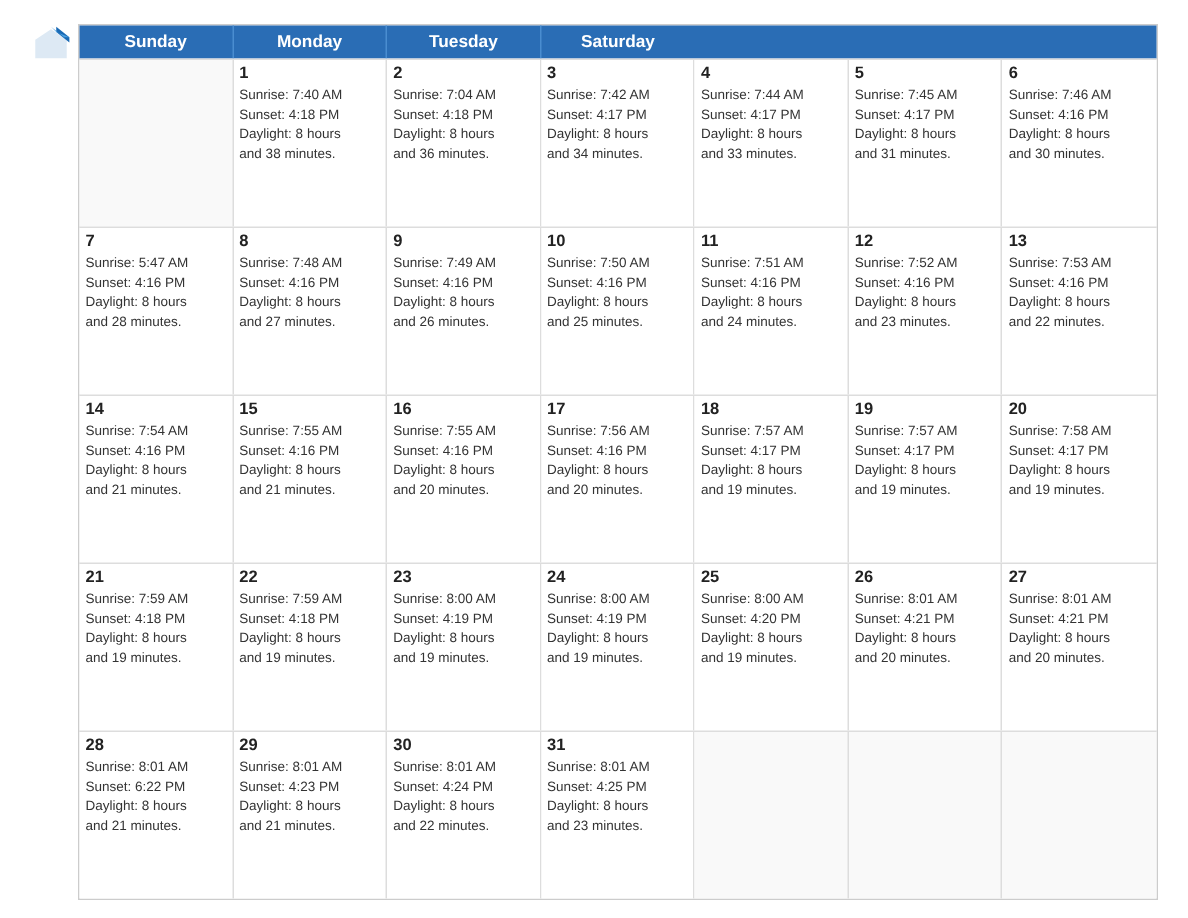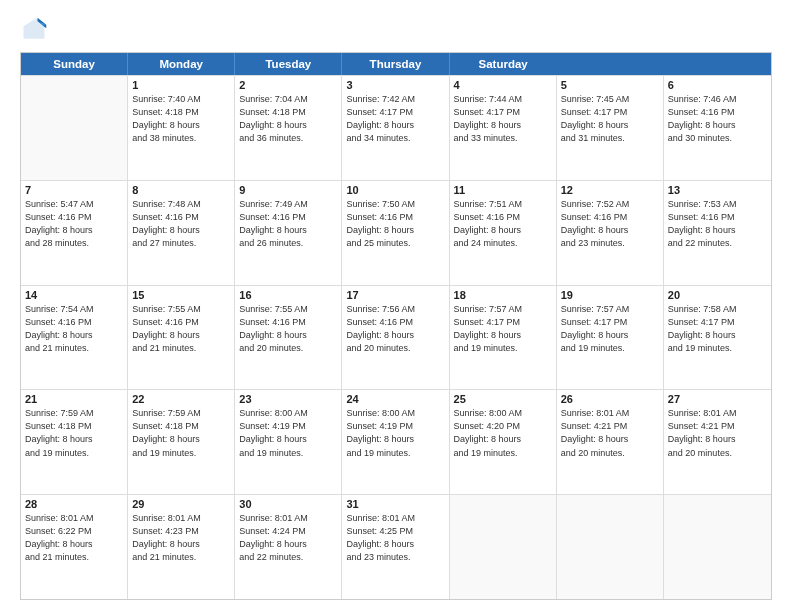--- a/index.html
+++ b/index.html
@@ -8,21 +8,21 @@
       background: #fff;
       width: 792px;
       height: 612px;
       overflow: hidden;
     }
     .page {
       width: 792px;
       height: 612px;
       padding: 16px 20px 12px 20px;
       display: flex;
-      flex-direction: column;
+      flex-direction: row;
     }
     .header {
       display: flex;
       align-items: flex-start;
       justify-content: space-between;
       margin-bottom: 8px;
     }
     .logo {
       display: flex;
       align-items: center;
@@ -127,21 +127,20 @@
       <div class="month-title"></div>
       <div class="subtitle"></div>
     </div>
   </div>
 
   <div class="calendar">
     <div class="cal-header-row" id="cal-header">
         <div class="cal-header-cell">Sunday</div>
         <div class="cal-header-cell">Monday</div>
         <div class="cal-header-cell">Tuesday</div>
-        <div class="cal-header-cell">Thursday</div>
         <div class="cal-header-cell">Saturday</div>
       </div>
     <div class="cal-body" id="cal-body">
         <div class="cal-row">
           <div class="cal-cell empty"></div>
           <div class="cal-cell">
             <span class="day-num">1</span>
             <span class="cell-line">Sunrise: 7:40 AM</span>
             <span class="cell-line">Sunset: 4:18 PM</span>
             <span class="cell-line">Daylight: 8 hours</span>

